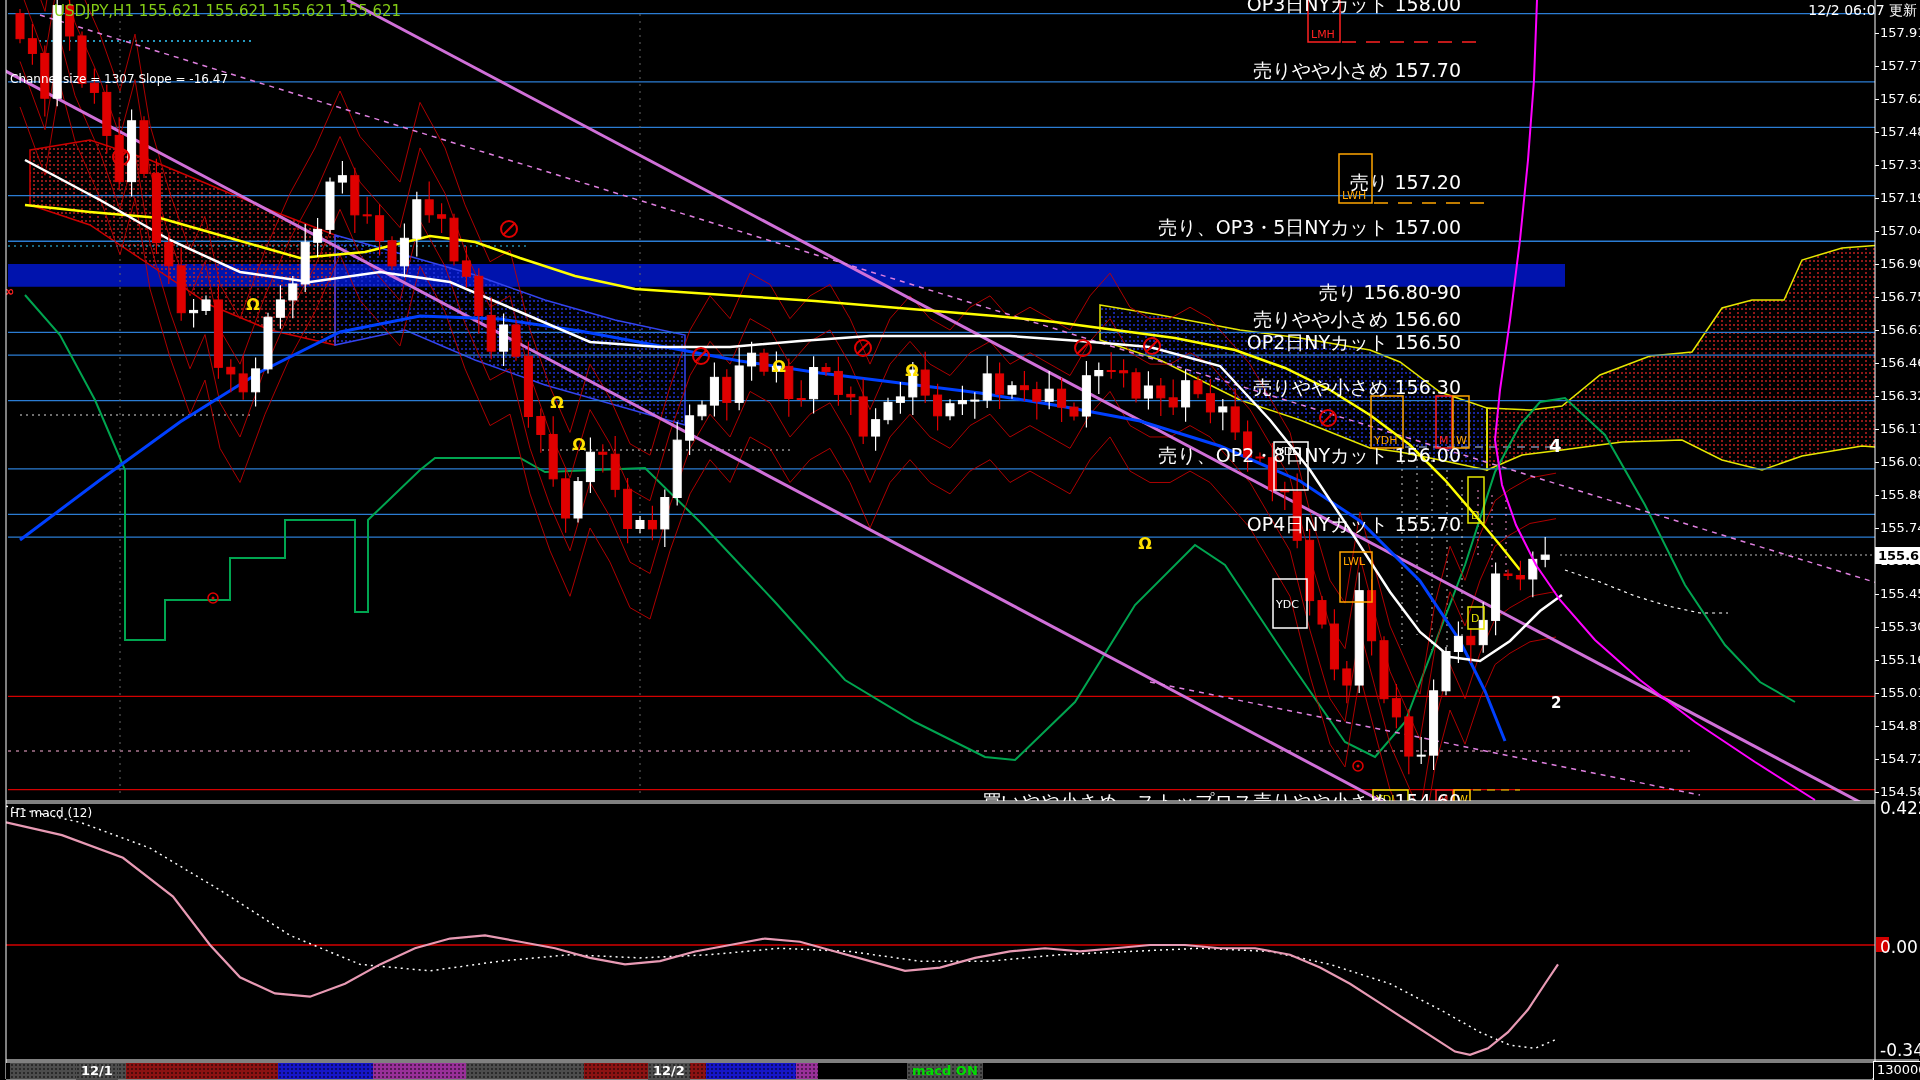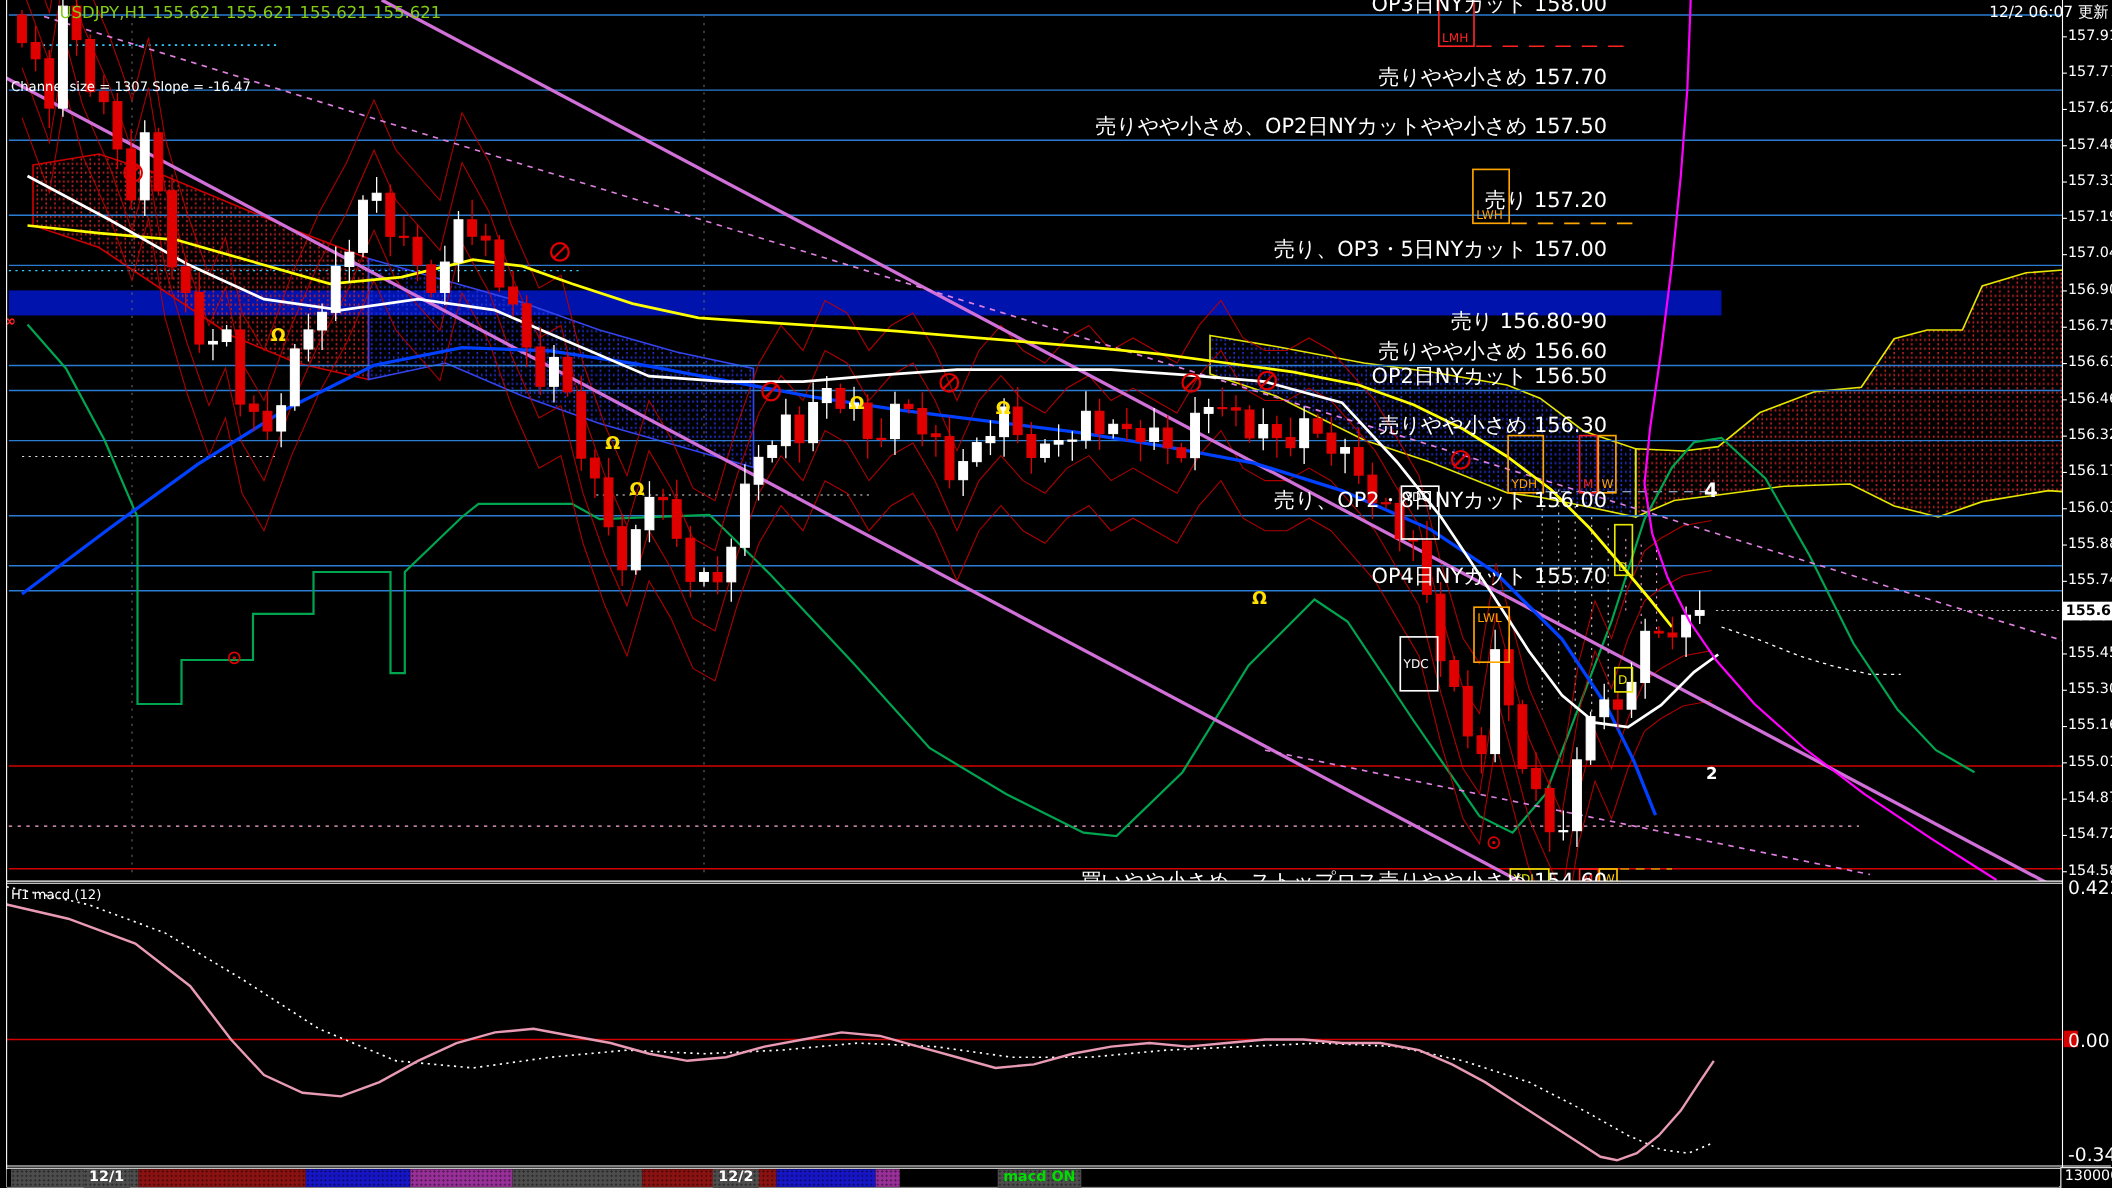--- a/index.html
+++ b/index.html
@@ -467,21 +467,20 @@
     </svg>
 
   <div class="symbol-line">USDJPY,H1  155.621 155.621 155.621 155.621</div>
   <div class="updated">12/2 06:07 更新</div>
   <div class="channel-label">Channel size = 1307 Slope = -16.47</div>
   <div class="macd-label">H1  macd (12)</div>
 
   <div id="annotations">
       <div class="annot" style="top: -6px;">OP3日NYカット 158.00</div>
       <div class="annot" style="top: 60px;">売りやや小さめ 157.70</div>
-      <div class="annot" style="top: 105px;">売りやや小さめ、OP2日NYカットやや小さめ 157.50</div>
       <div class="annot" style="top: 172px;">売り 157.20</div>
       <div class="annot" style="top: 217px;">売り、OP3・5日NYカット 157.00</div>
       <div class="annot" style="top: 282px;">売り 156.80-90</div>
       <div class="annot" style="top: 309px;">売りやや小さめ 156.60</div>
       <div class="annot" style="top: 332px;">OP2日NYカット 156.50</div>
       <div class="annot" style="top: 377px;">売りやや小さめ 156.30</div>
       <div class="annot" style="top: 445px;">売り、OP2・8日NYカット 156.00</div>
       <div class="annot" style="top: 514px;">OP4日NYカット 155.70</div>
       <div class="annot" style="top: 791px;">買いやや小さめ　ストップロス売りやや小さめ 154.60</div>
     </div>

